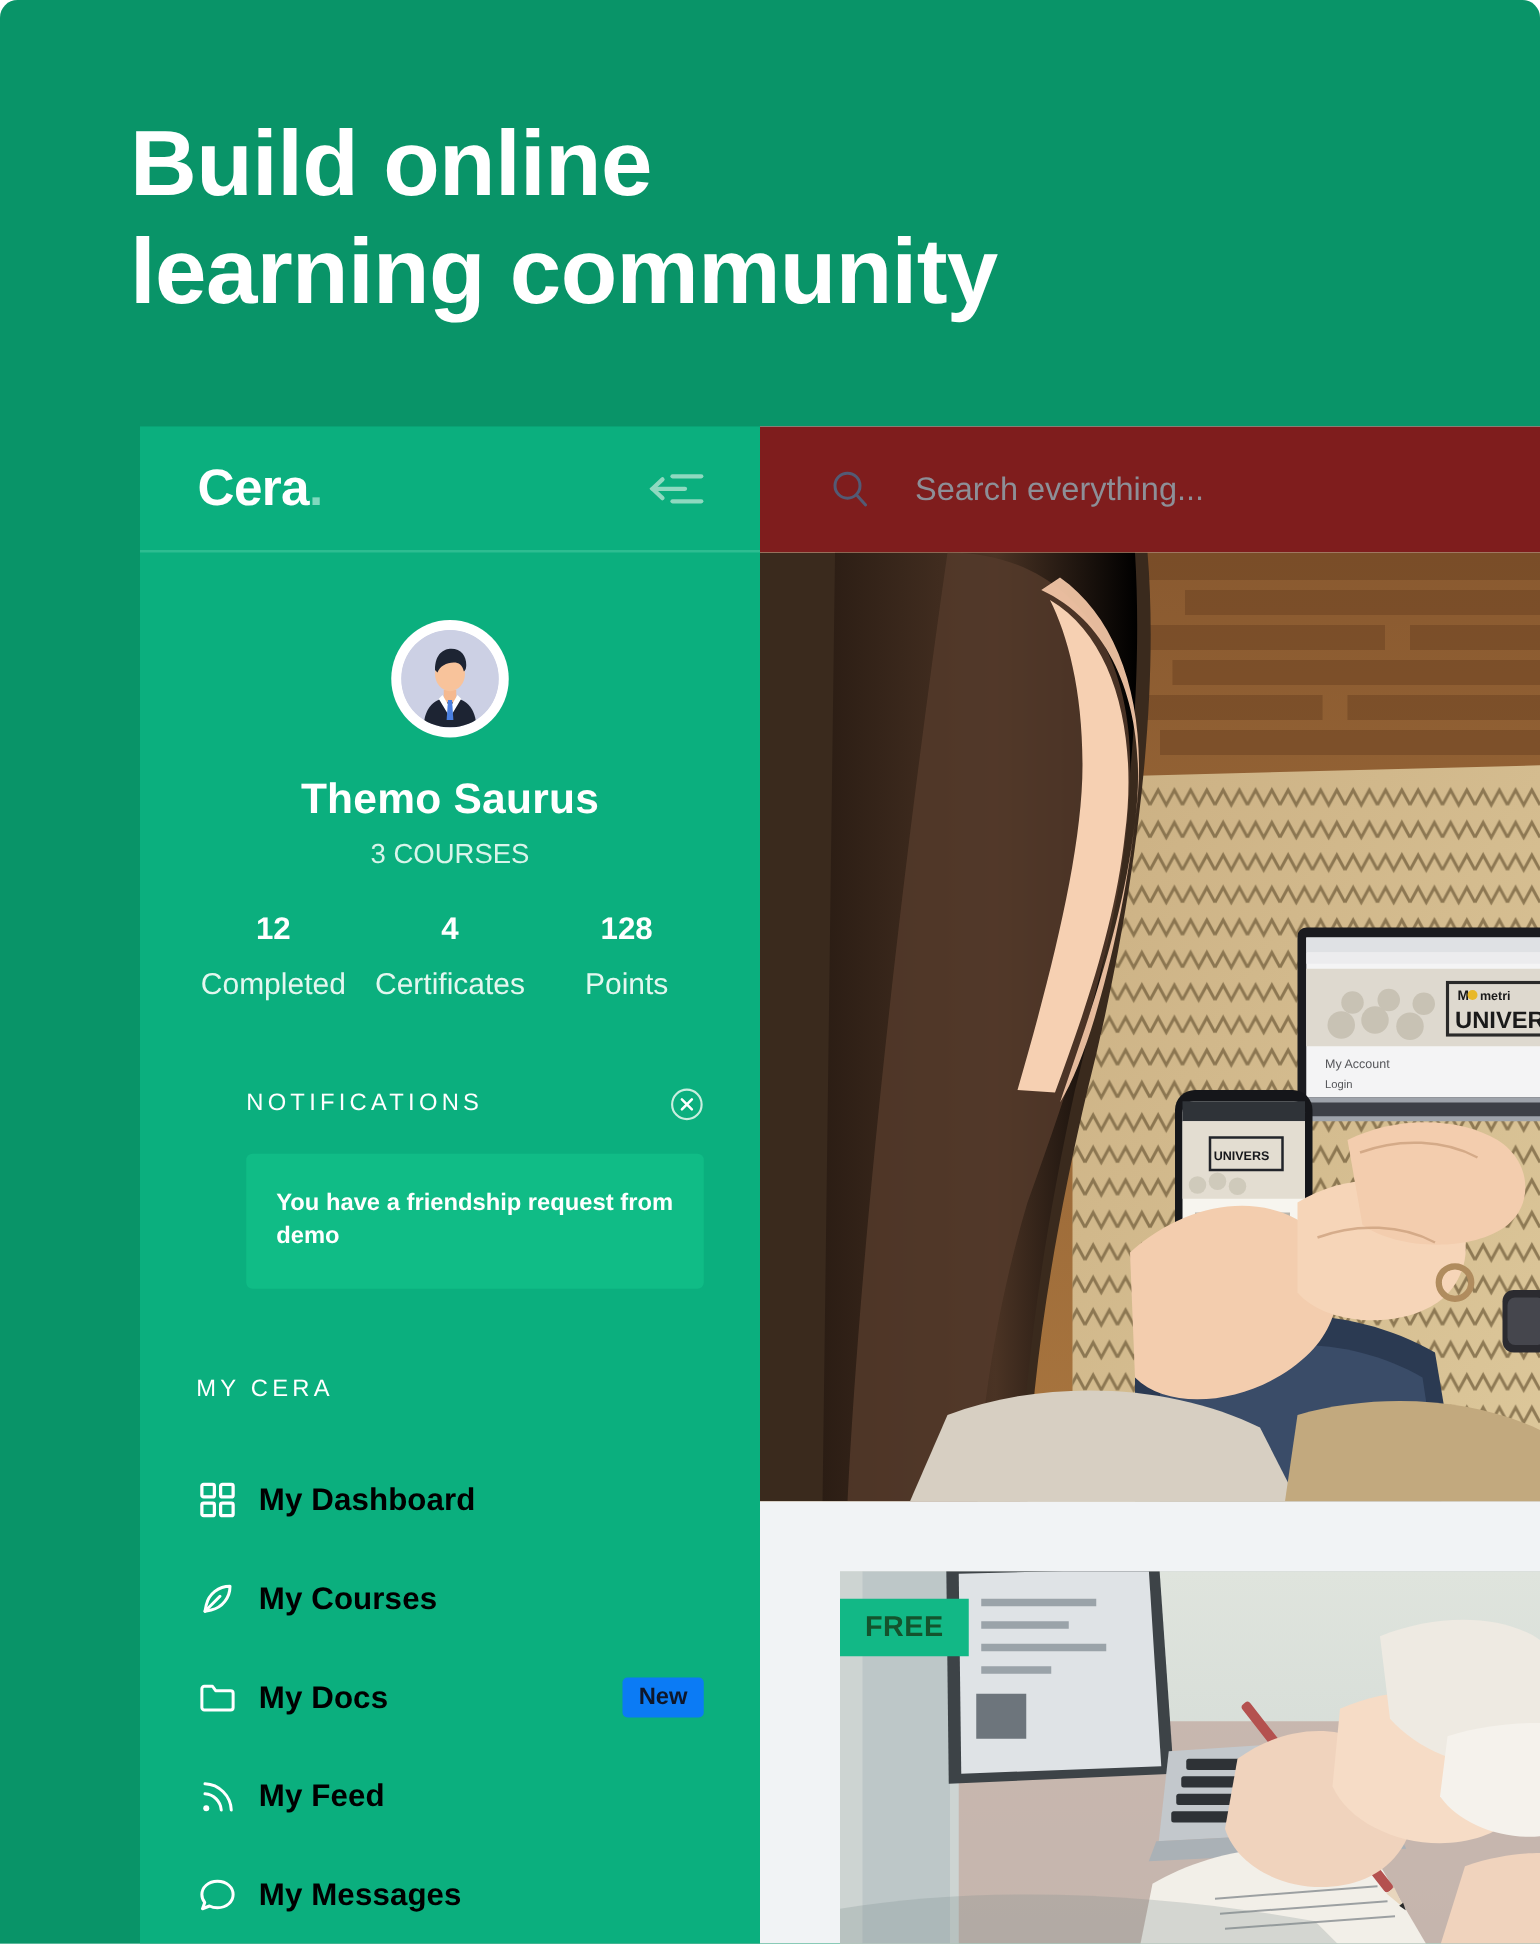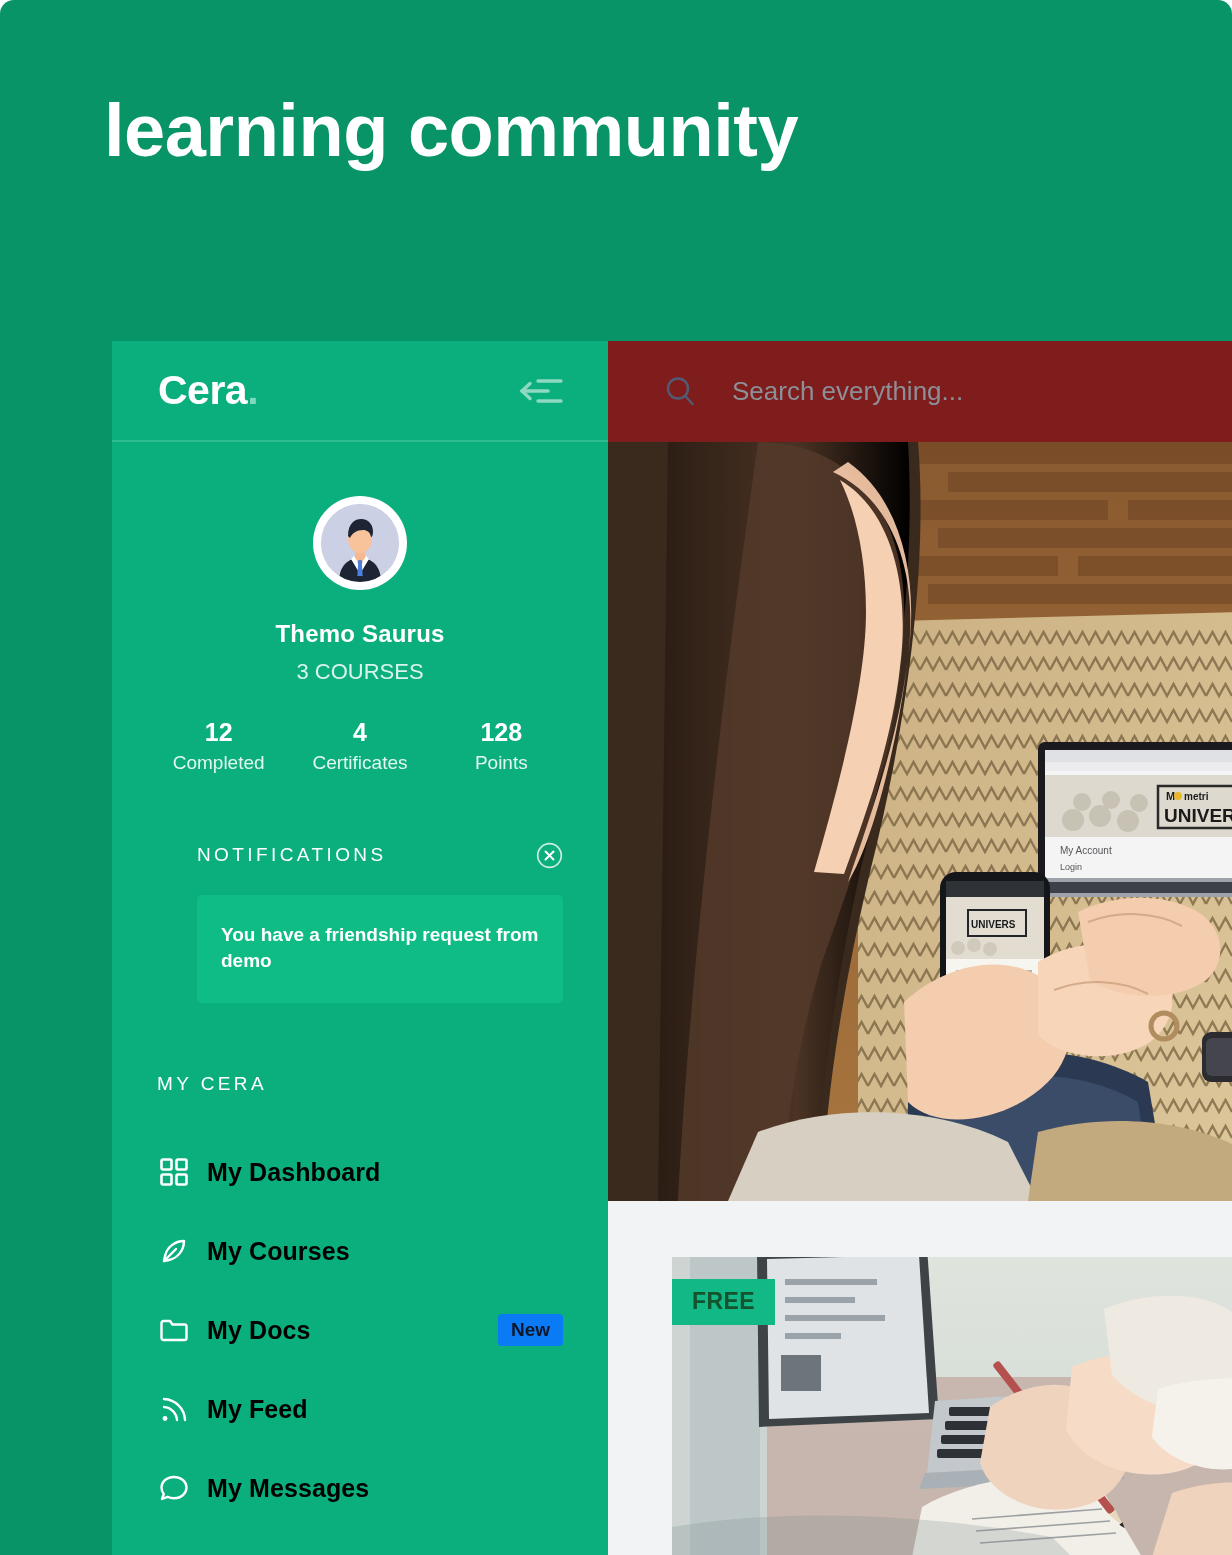--- a/index.html
+++ b/index.html
@@ -92,21 +92,21 @@
   .avatar-inner {
     width: 78px; height: 78px;
     border-radius: 50%;
     background: #ccd0e4;
     overflow: hidden;
     position: relative;
   }
 
   .profile-name {
     margin-top: 30px;
-    font-size: 24px;
+    font-size: 34px;
     font-weight: 700;
     color: #ffffff;
     letter-spacing: 0.2px;
   }
   .profile-courses {
     margin-top: 11px;
     font-size: 22px;
     color: #d9f4ea;
     font-weight: 400;
   }
@@ -117,23 +117,23 @@
     padding: 0 36px;
   }
   .stat { flex: 1; text-align: center; }
   .stat-num {
     font-size: 25px;
     font-weight: 700;
     color: #ffffff;
     line-height: 1.15;
   }
   .stat-label {
-    font-size: 19px;
+    font-size: 24px;
     color: #e3f7ef;
-    margin-top: 5px;
+    margin-top: 16px;
     font-weight: 400;
   }
 
   
   .notif-section { margin-top: 68px; padding: 0 45px; margin-left: 40px; }
   .notif-head {
     display: flex;
     align-items: center;
     justify-content: space-between;
   }
@@ -260,20 +260,21 @@
     z-index: 4;
     line-height: 1;
   }
 </style>
 </head>
 <body>
 
 <div class="page">
 
   <div class="hero">
+    <div class="hero-line">Build online</div>
     <div class="hero-line">learning community</div>
   </div>
 
   <div class="app">
 
     <div class="sidebar">
 
       <div class="sidebar-header">
         <div class="logo"><span>Cera</span><span class="logo-dot">.</span></div>
         <svg class="collapse-icon" viewBox="0 0 46 30">

